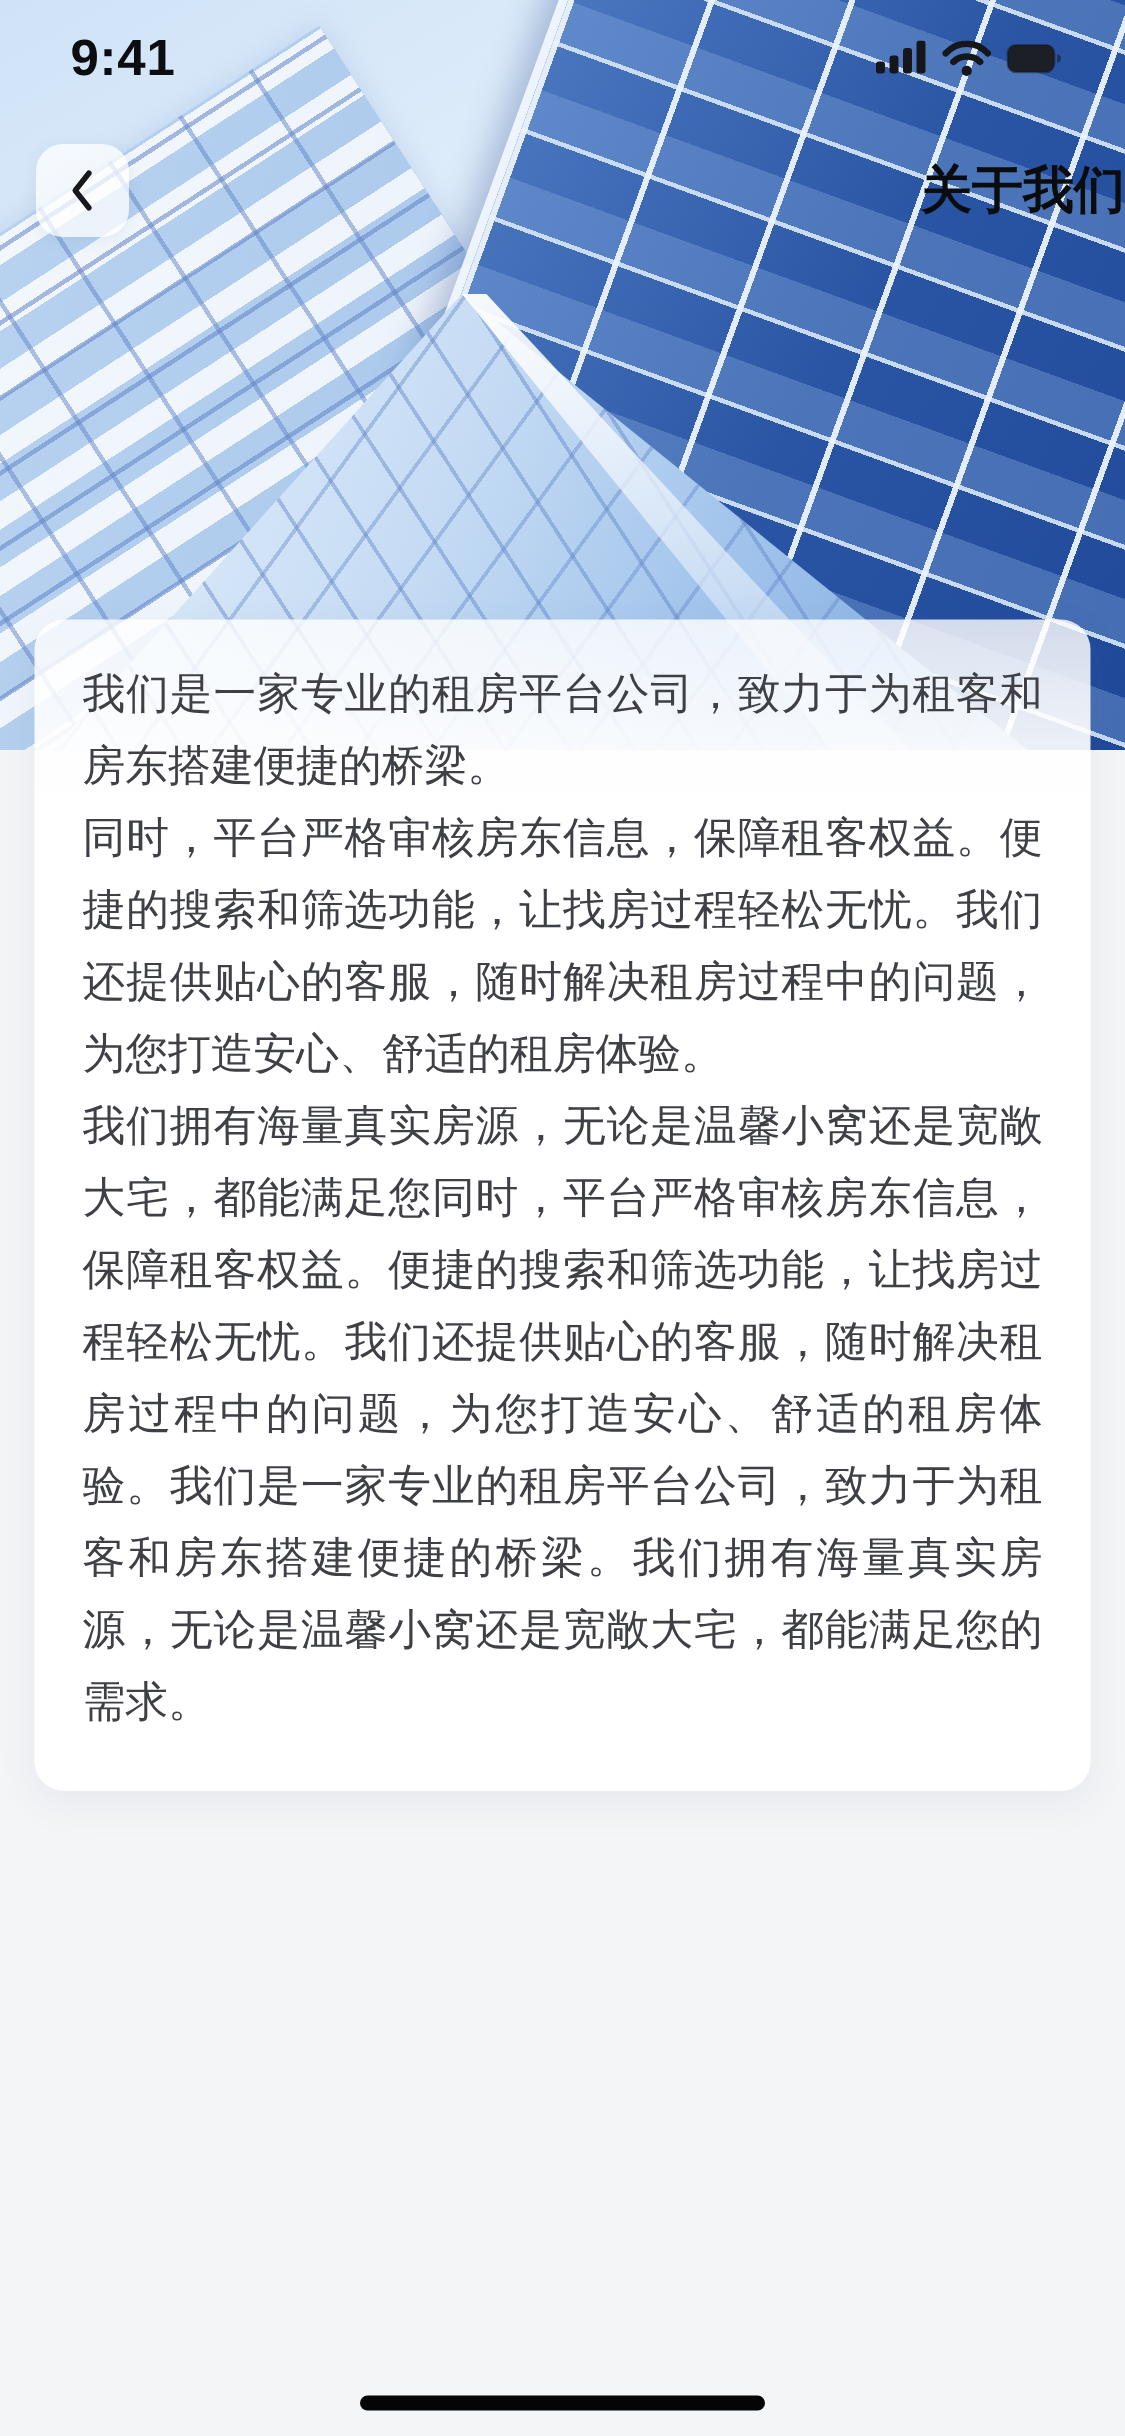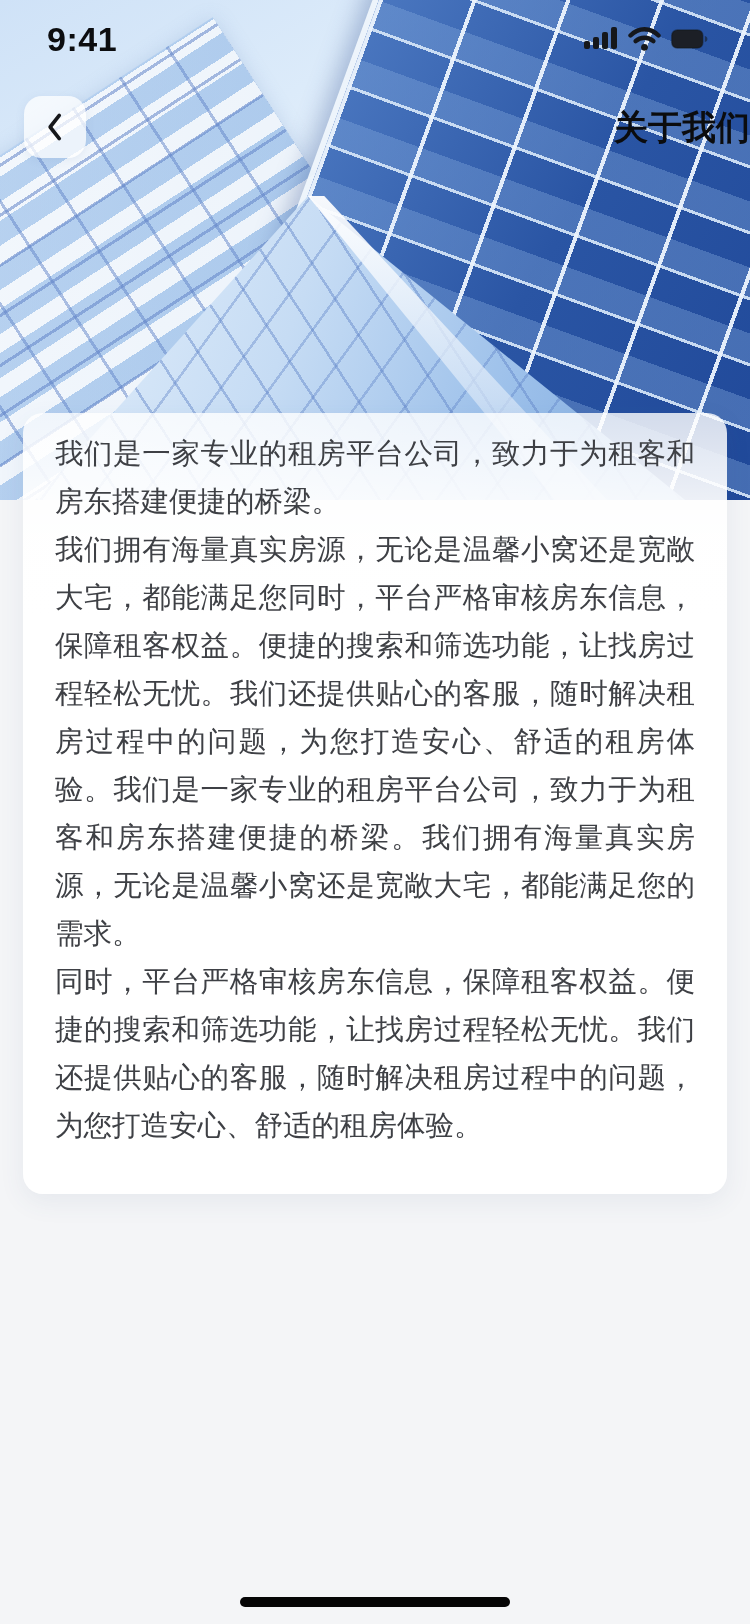--- a/index.html
+++ b/index.html
@@ -87,21 +87,21 @@
     position:absolute;left:0;right:0;top:0;height:62px;
     text-align:right;line-height:62px;
     font-size:34px;font-weight:700;color:#0b0c0e;
   }
 
   
   .about-card{
     position:absolute;left:23px;top:413px;width:704px;height:781px;
     box-sizing:border-box;
     border-radius:20px;
-    padding:16px 32px;
+    padding:26px 32px;
     background:linear-gradient(180deg, rgba(255,255,255,.80) 0%, rgba(255,255,255,.95) 14%, #ffffff 26%);
     box-shadow:0 8px 26px rgba(60,85,130,.08);
   }
   .about-card p{
     margin:0;
     font-size:28.5px;line-height:48px;
     color:#3e4045;
     text-align:justify;
     letter-spacing:0;
   }
@@ -150,19 +150,19 @@
     <button class="back-button">
       <svg width="30" height="34" viewBox="0 0 24 28">
         <path d="M15.5 4.5 L8 14 L15.5 23.5" fill="none" stroke="#17181b" stroke-width="3" stroke-linecap="round" stroke-linejoin="round"></path>
       </svg>
     </button>
     <div class="nav-title">关于我们</div>
   </div>
 
   <div class="about-card">
     <p>我们是一家专业的租房平台公司，致力于为租客和房东搭建便捷的桥梁。</p>
+    <p>同时，平台严格审核房东信息，保障租客权益。便捷的搜索和筛选功能，让找房过程轻松无忧。我们还提供贴心的客服，随时解决租房过程中的问题，为您打造安心、舒适的租房体验。</p>
     <p>我们拥有海量真实房源，无论是温馨小窝还是宽敞大宅，都能满足您同时，平台严格审核房东信息，保障租客权益。便捷的搜索和筛选功能，让找房过程轻松无忧。我们还提供贴心的客服，随时解决租房过程中的问题，为您打造安心、舒适的租房体验。我们是一家专业的租房平台公司，致力于为租客和房东搭建便捷的桥梁。我们拥有海量真实房源，无论是温馨小窝还是宽敞大宅，都能满足您的需求。</p>
-    <p>同时，平台严格审核房东信息，保障租客权益。便捷的搜索和筛选功能，让找房过程轻松无忧。我们还提供贴心的客服，随时解决租房过程中的问题，为您打造安心、舒适的租房体验。</p>
   </div>
 
   <div class="home-indicator"></div>
 
 </div>
 
 </body></html>

